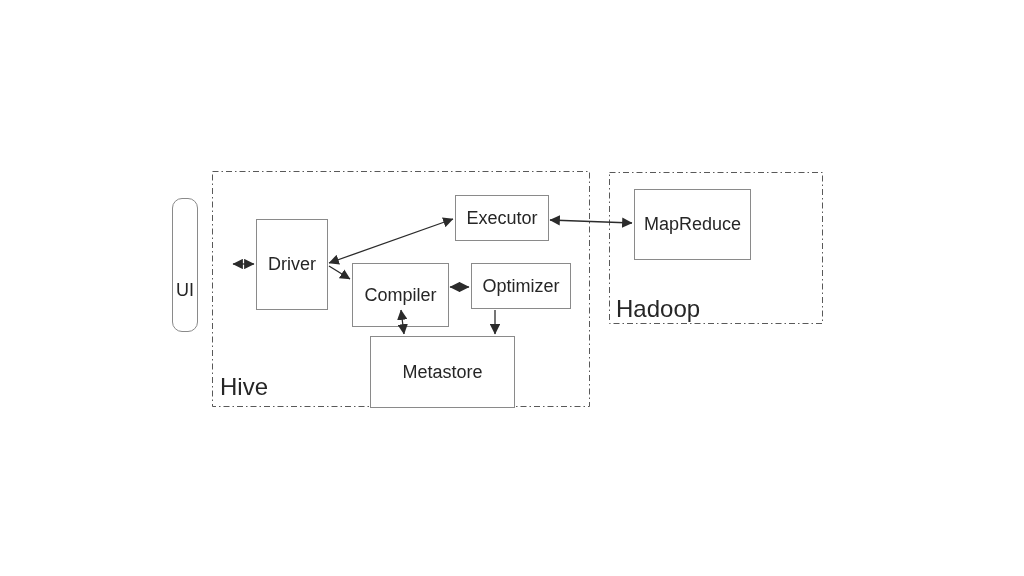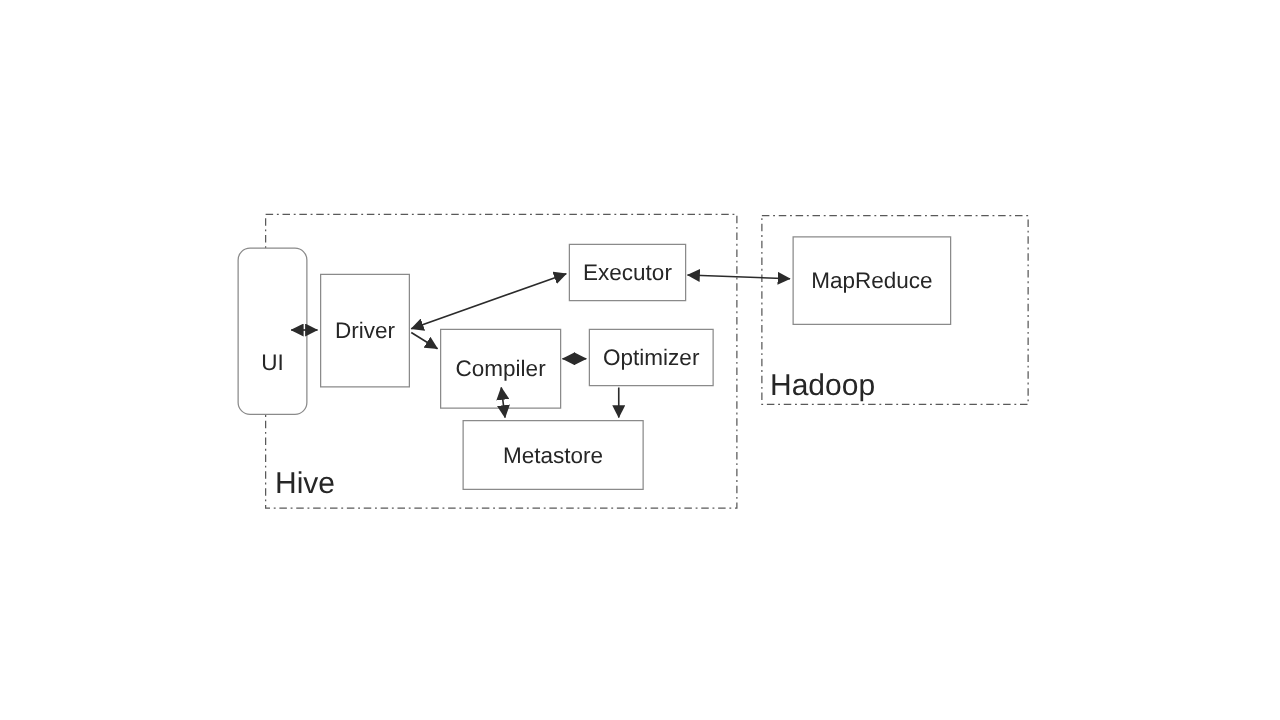--- a/index.html
+++ b/index.html
@@ -45,31 +45,31 @@
     background: var(--background);
     border: 1.5px solid var(--box-border);
     display: flex;
     align-items: center;
     justify-content: center;
     font-size: 18px;
     color: var(--text);
     white-space: nowrap;
   }
   .node-ui {
-    left: 190px; top: 198px; width: 56px; height: 134px;
+    left: 172px; top: 198px; width: 26px; height: 134px;
     border-radius: 10px;
     align-items: flex-end;
     padding-bottom: 30px;
   }
   .node-driver    { left: 256px; top: 219px; width: 72px;  height: 91px; }
   .node-executor  { left: 455px; top: 195px; width: 94px;  height: 46px; }
   .node-compiler  { left: 352px; top: 263px; width: 97px;  height: 64px; }
   .node-optimizer { left: 471px; top: 263px; width: 100px; height: 46px; }
-  .node-metastore { left: 370px; top: 336px; width: 145px; height: 56px; }
-  .node-mapreduce { left: 634px; top: 189px; width: 127px; height: 71px; }
+  .node-metastore { left: 370px; top: 336px; width: 145px; height: 72px; }
+  .node-mapreduce { left: 634px; top: 189px; width: 117px; height: 71px; }
   .container-label {
     position: absolute;
     font-size: 24px;
     color: var(--text);
   }
   .label-hive   { left: 220px; top: 373px; }
   .label-hadoop { left: 616px; top: 295px; }
 </style>
 </head>
 <body>

